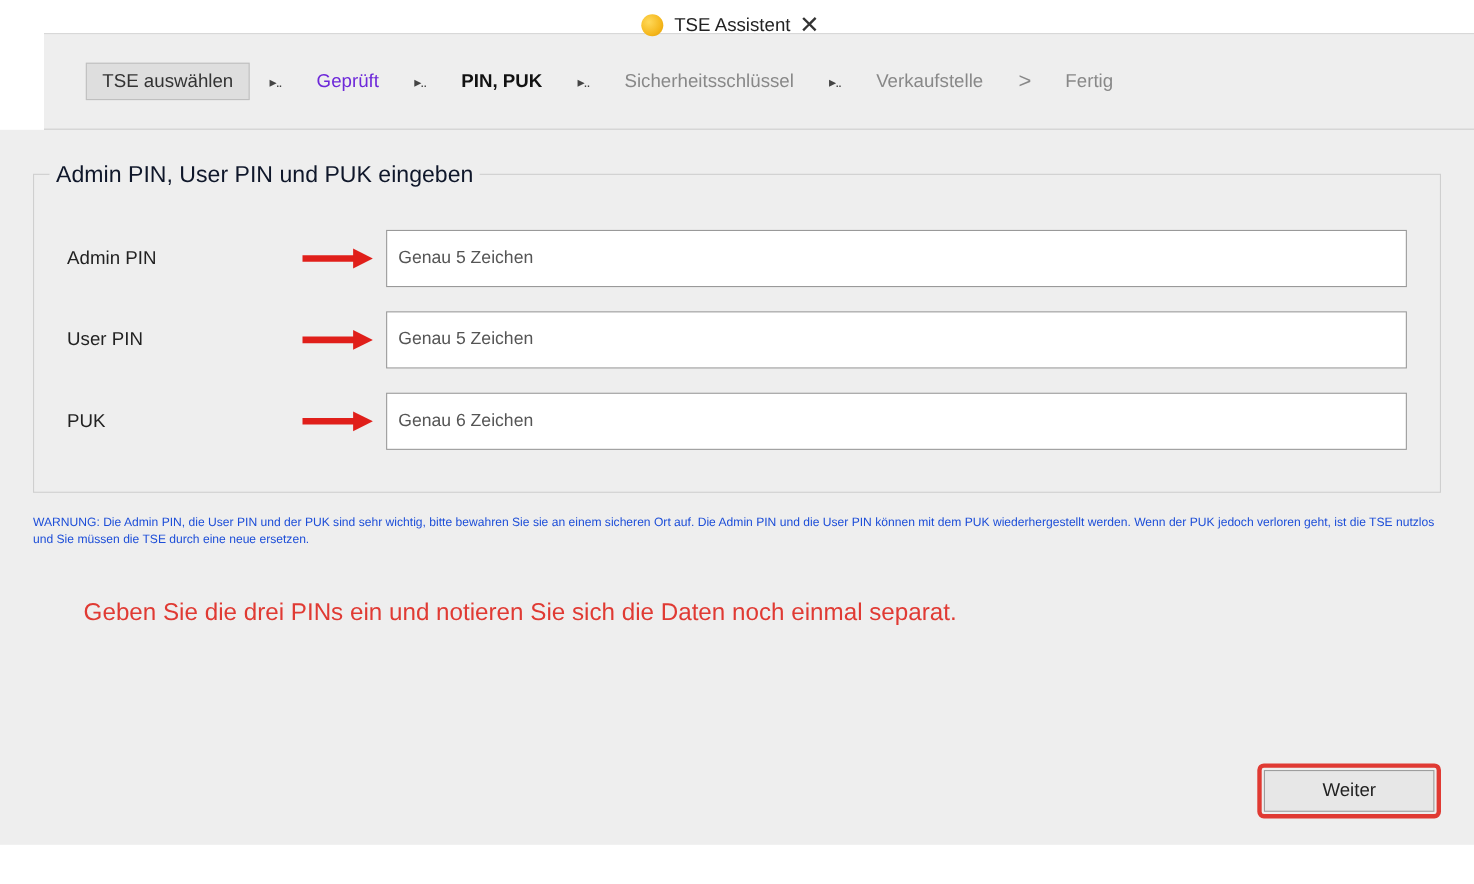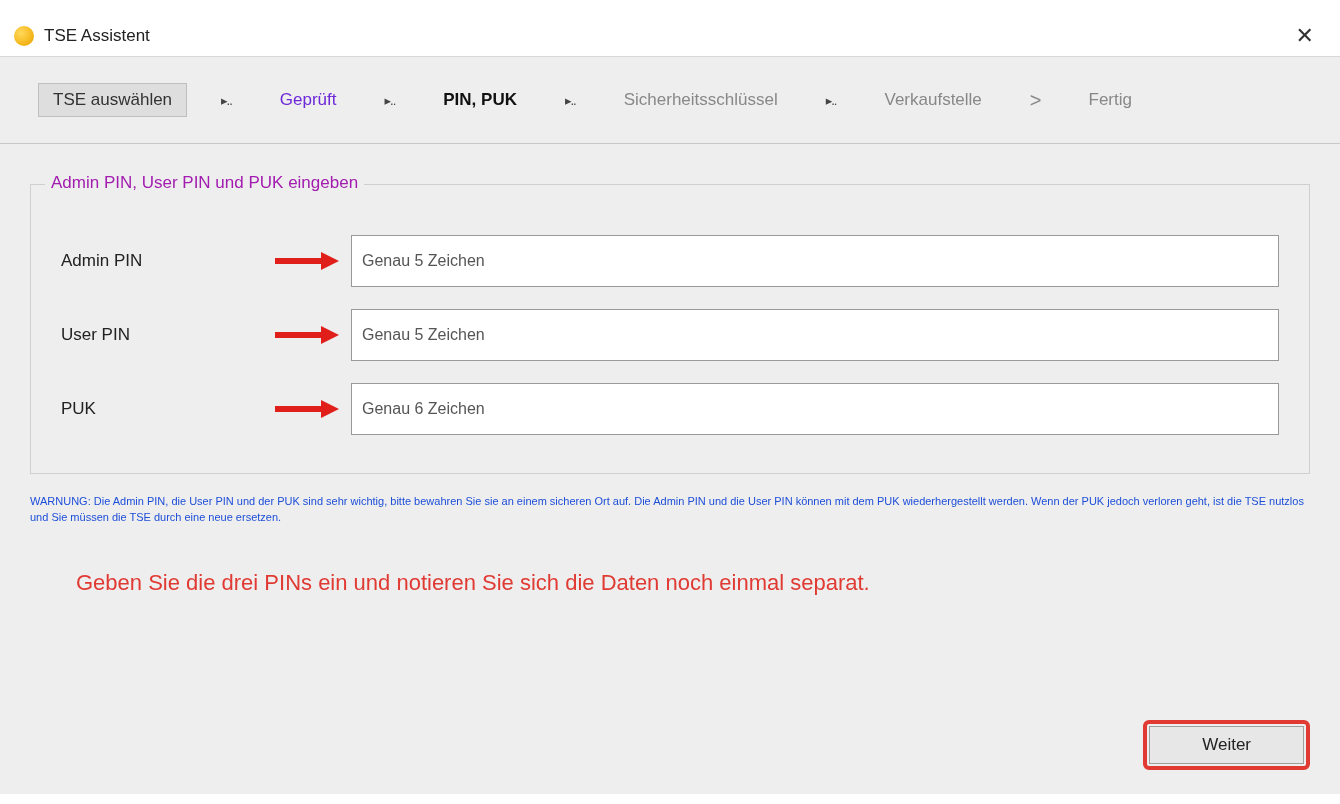--- a/index.html
+++ b/index.html
@@ -10,22 +10,22 @@
     }
     body {
       background: #fff;
       width: 1340px;
       height: 804px;
       overflow: hidden;
     }
     .titlebar {
       display: flex;
       align-items: center;
-      justify-content: space-between;
-      height: 56px;
+      justify-content: center;
+      height: 30px;
       padding: 16px 18px 0 14px;
       background: #fff;
     }
     .title-left {
       display: flex;
       align-items: center;
       gap: 10px;
     }
     .app-icon {
       width: 20px;
@@ -52,21 +52,22 @@
       user-select: none;
       font-weight: 300;
     }
     .wizard-bar {
       background: #eeeeee;
       border-top: 1px solid #d8d8d8;
       border-bottom: 1px solid #c8c8c8;
       padding: 26px 38px;
       display: flex;
       align-items: center;
-      gap: 28px;
+      gap: 12px;
+      margin-left: 40px;
     }
     .step {
       font-size: 17px;
       color: #888;
       white-space: nowrap;
       padding: 6px 14px;
     }
     .step.selected {
       background: #dedede;
       border: 1px solid #bfbfbf;
@@ -100,22 +101,22 @@
       padding: 50px 30px 38px 30px;
       position: relative;
       background: #eeeeee;
     }
     .legend {
       position: absolute;
       top: -12px;
       left: 14px;
       background: #eeeeee;
       padding: 0 6px;
-      font-size: 17px;
-      color: #a21caf;
+      font-size: 21px;
+      color: #0f172a;
     }
     .form-row {
       display: flex;
       align-items: center;
       margin-bottom: 22px;
       position: relative;
     }
     .form-row:last-child { margin-bottom: 0; }
     .form-label {
       width: 200px;

